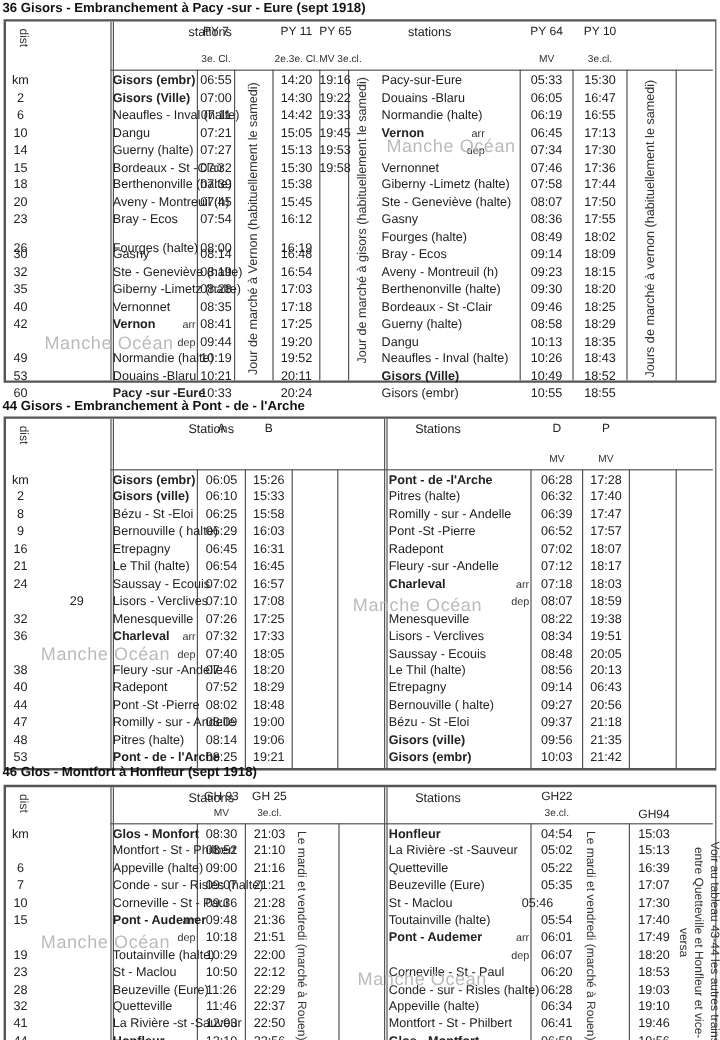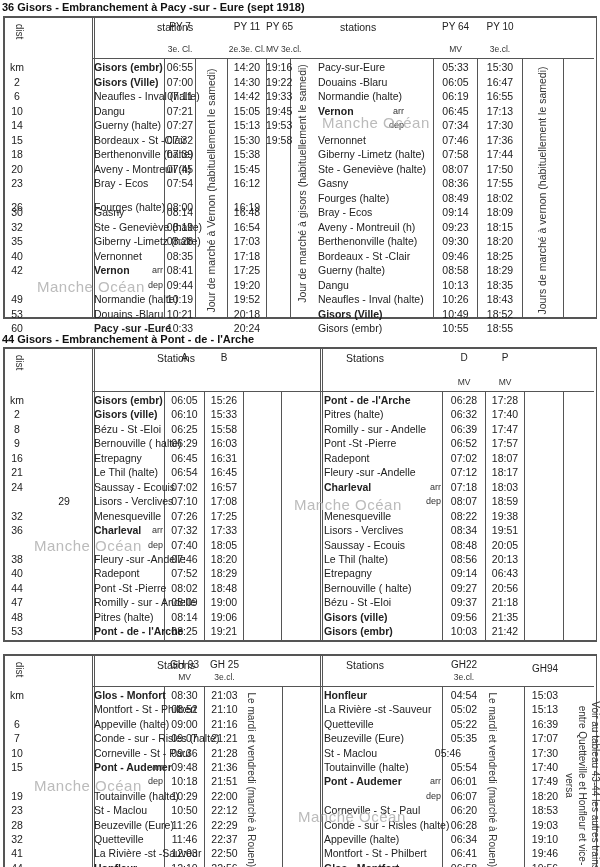--- a/index.html
+++ b/index.html
@@ -168,21 +168,21 @@
           <div class="cell dist" style="top: 0px;">49</div>
           <div class="cell" style="left: 89px; top: 0px;">Normandie (halte)</div>
           <div class="cell ctr" style="left: 160px; width: 30px; top: 0px;">10:19</div>
           <div class="cell ctr" style="left: 223px; width: 38px; top: 0px;">19:52</div>
           <div class="cell ctr" style="left: 261px; width: 24px; top: 0px;"></div>
         </div>
         <div style="position: absolute; left: 0px; top: 288.5px; width: 300px; height: 14.5px;">
           <div class="cell dist" style="top: 0px;">53</div>
           <div class="cell" style="left: 89px; top: 0px;">Douains -Blaru</div>
           <div class="cell ctr" style="left: 160px; width: 30px; top: 0px;">10:21</div>
-          <div class="cell ctr" style="left: 223px; width: 38px; top: 0px;">20:18</div>
+          <div class="cell ctr" style="left: 223px; width: 38px; top: 0px;">20:11</div>
           <div class="cell ctr" style="left: 261px; width: 24px; top: 0px;"></div>
         </div>
         <div style="position: absolute; left: 0px; top: 303px; width: 300px; height: 14.5px;">
           <div class="cell dist" style="top: 0px;">60</div>
           <div class="cell b" style="left: 89px; top: 0px;">Pacy -sur -Eure</div>
           <div class="cell ctr" style="left: 160px; width: 30px; top: 0px;">10:33</div>
           <div class="cell ctr" style="left: 223px; width: 38px; top: 0px;">20:24</div>
           <div class="cell ctr" style="left: 261px; width: 24px; top: 0px;"></div>
         </div>
         <div style="position: absolute; left: 0px; top: 42px; width: 590px; height: 14.5px;">
@@ -501,39 +501,40 @@
         <div style="position: absolute; left: 0px; top: 275.2px; width: 590px; height: 14.45px;">
           <div class="cell b" style="left: 319px; top: 0px;">Gisors (embr)</div>
           <div class="cell ctr" style="left: 438px; width: 42px; top: 0px;">10:03</div>
           <div class="cell ctr" style="left: 481px; width: 38px; top: 0px;">21:42</div>
         </div>
         <div class="wm" style="left: 289px; top: 147px;">Manche Océan</div>
         <div class="wm" style="left: 29px; top: 188px;">Manche Océan</div>
       </div>
     </div>
     <div class="section" style="top: 625px; height: 251px;">
+      <div class="sec-title" style="top: 13px;">46 Glos - Montfort à Honfleur (sept 1918)</div>
       <div class="frame" style="top: 29px; height: 216px;">
         <div class="vl thick" style="left: 87px; top: 0px;"></div>
         <div class="vl" style="left: 159px; top: 30px;"></div>
         <div class="vl" style="left: 199px; top: 30px;"></div>
         <div class="vl" style="left: 277px; top: 30px;"></div>
         <div class="vl thick" style="left: 315px; top: 0px;"></div>
         <div class="vl" style="left: 437px; top: 30px;"></div>
         <div class="vl" style="left: 519px; top: 30px;"></div>
         <div class="hl" style="top: 30px; width: 502px; left: 87px;"></div>
         <div class="rot" style="left: 2px; top: 8px; width: 24px; transform: rotate(90deg); font-size: 10px;">dist</div>
         <div class="cell" style="left: 152px; top: 2px;">Stations</div>
         <div class="cell ctr" style="left: 160px; width: 39px; top: 2px; font-size: 10px;">GH 93</div>
         <div class="cell ctr small" style="left: 160px; width: 39px; top: 14px;">MV</div>
         <div class="cell ctr" style="left: 200px; width: 39px; top: 2px; font-size: 10px;">GH 25</div>
         <div class="cell ctr small" style="left: 200px; width: 39px; top: 14px;">3e.cl.</div>
         <div class="cell" style="left: 341px; top: 2px;">Stations</div>
         <div class="cell ctr" style="left: 438px; width: 42px; top: 2px; font-size: 10px;">GH22</div>
         <div class="cell ctr small" style="left: 438px; width: 42px; top: 14px;">3e.cl.</div>
-        <div class="cell ctr" style="left: 520px; width: 40px; top: 6px; font-size: 10px;">GH94</div>
+        <div class="cell ctr" style="left: 520px; width: 40px; top: 17px; font-size: 10px;">GH94</div>
         <div style="position: absolute; left: 0px; top: 32px; width: 300px; height: 14.4px;">
           <div class="cell dist" style="top: 0px;">km</div>
           <div class="cell b" style="left: 89px; top: 0px;">Glos - Monfort</div>
           <div class="cell ctr" style="left: 160px; width: 39px; top: 0px;">08:30</div>
           <div class="cell ctr" style="left: 200px; width: 39px; top: 0px;">21:03</div>
         </div>
         <div style="position: absolute; left: 0px; top: 46.4px; width: 300px; height: 14.4px;">
           <div class="cell dist" style="top: 0px;"></div>
           <div class="cell" style="left: 89px; top: 0px;">Montfort - St - Philbert</div>
           <div class="cell ctr" style="left: 160px; width: 39px; top: 0px;">08:52</div>

